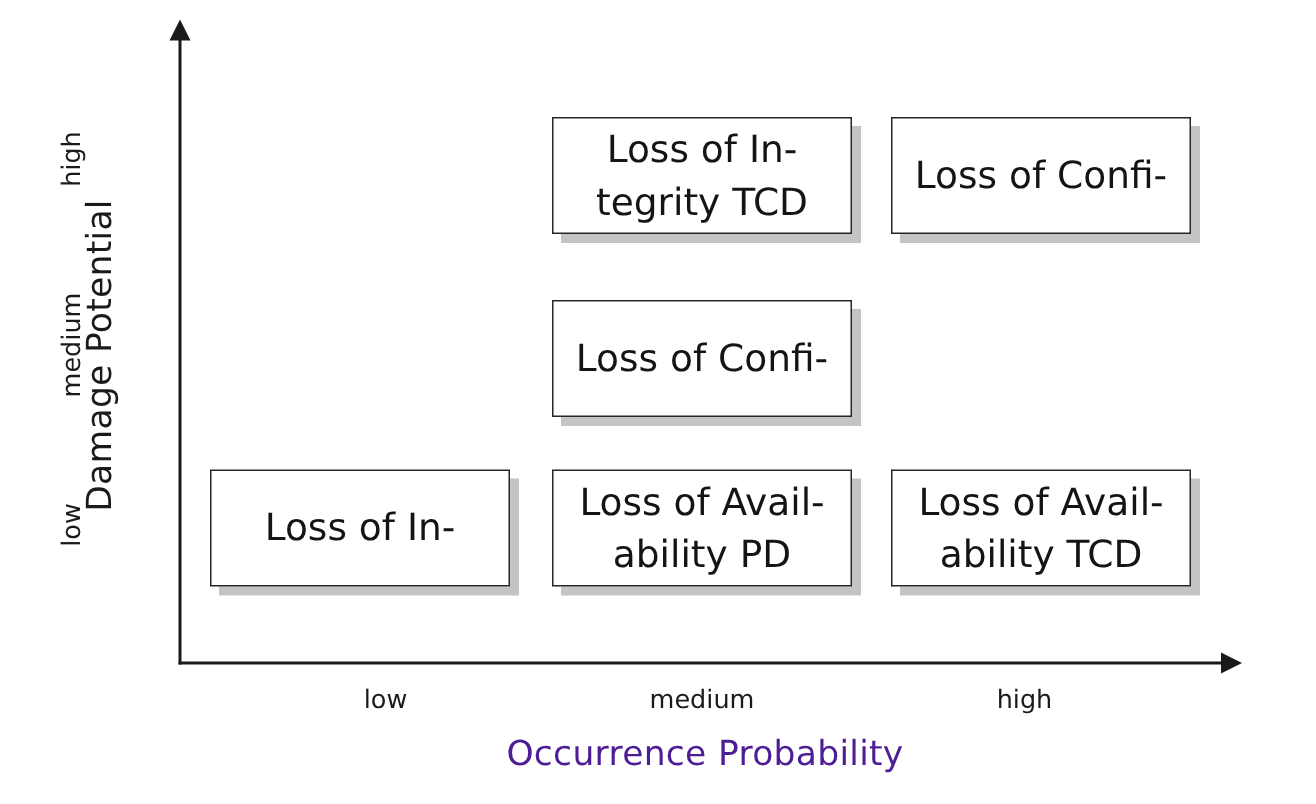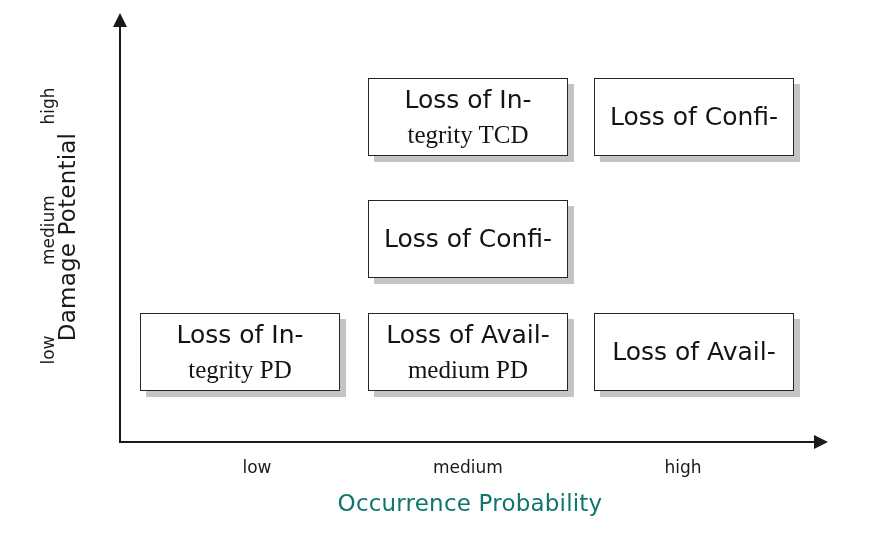--- a/index.html
+++ b/index.html
@@ -66,21 +66,21 @@
     letter-spacing: 0.2px;
     white-space: nowrap;
   }
   #x-axis-title {
     position: absolute;
     left: 170px;
     top: 490px;
     width: 600px;
     text-align: center;
     font-size: 23px;
-    color: #0f766e;
+    color: #4c1d95;
     letter-spacing: 0.2px;
   }
 
   
   .tick-y {
     position: absolute;
     left: -12px;
     width: 120px;
     text-align: center;
     transform: rotate(-90deg);
@@ -116,21 +116,21 @@
     box-shadow: 6px 6px 0 0 #c4c4c4;
     display: flex;
     flex-direction: column;
     align-items: center;
     justify-content: center;
     font-size: 25px;
     color: #141414;
     line-height: 1.42;
     text-align: center;
   }
-  .cell .line2 { display: block; font-family: Liberation Serif, serif; }
+  .cell .line2 { display: block; }
 
   
   .col-low    { left: 140px; }
   .col-medium { left: 368px; }
   .col-high   { left: 594px; }
   
   .row-high   { top: 78px; }
   .row-medium { top: 200px; }
   .row-low    { top: 313px; }
 </style>
@@ -163,25 +163,25 @@
   <div class="cell col-high row-high">
     <span>Loss of Confi-</span>
   </div>
 
   <div class="cell col-medium row-medium">
     <span>Loss of Confi-</span>
   </div>
 
   <div class="cell col-low row-low">
     <span>Loss of In-</span>
-    <span class="line2">tegrity PD</span>
   </div>
 
   <div class="cell col-medium row-low">
     <span>Loss of Avail-</span>
-    <span class="line2">medium PD</span>
+    <span class="line2">ability PD</span>
   </div>
 
   <div class="cell col-high row-low">
     <span>Loss of Avail-</span>
+    <span class="line2">ability TCD</span>
   </div>
 
 </div>
 
 </body></html>

